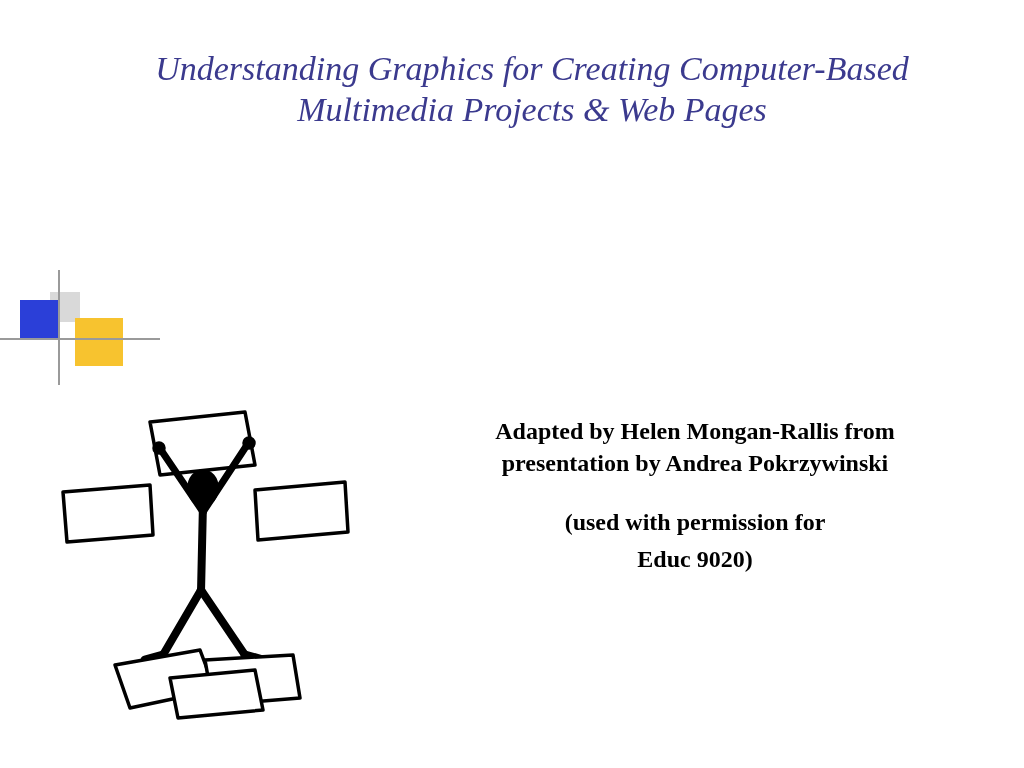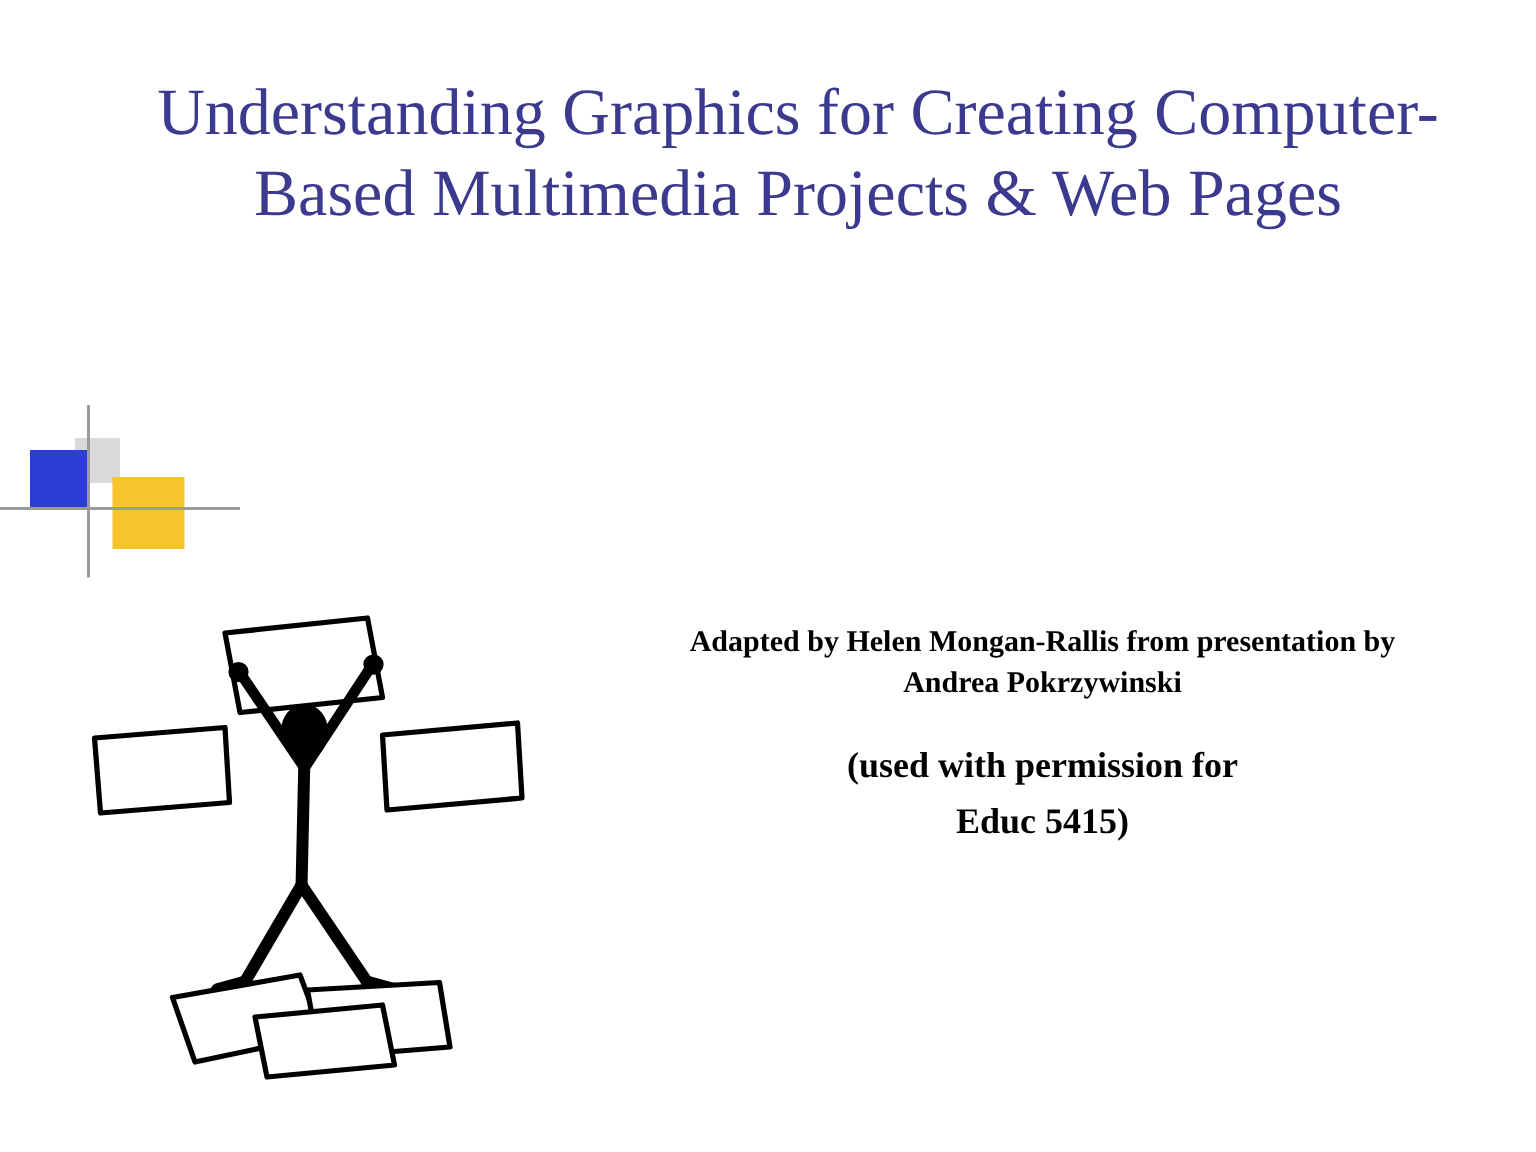--- a/index.html
+++ b/index.html
@@ -14,24 +14,25 @@
       font-family: "Times New Roman", Times, serif;
       position: relative;
       overflow: hidden;
     }
     .title {
       position: absolute;
       top: 48px;
       left: 100px;
       right: 60px;
       text-align: center;
-      font-size: 44px;
+      font-size: 34px;
       line-height: 1.22;
       color: #3b3a8e;
       font-weight: 400;
+      font-style: italic;
     }
     .decor {
       position: absolute;
       top: 270px;
       left: 0;
       width: 170px;
       height: 120px;
     }
     .decor .hline {
       position: absolute;
@@ -75,21 +76,21 @@
     }
     .body-text {
       position: absolute;
       top: 415px;
       left: 455px;
       width: 480px;
       text-align: center;
       color: #000;
     }
     .body-text .credit {
-      font-size: 20px;
+      font-size: 24px;
       font-weight: bold;
       line-height: 1.35;
       margin-bottom: 24px;
     }
     .body-text .permission {
       font-size: 24px;
       font-weight: bold;
       line-height: 1.55;
       font-family: Liberation Serif, serif;
     }
@@ -115,21 +116,21 @@
   <div class="sq-blue"></div>
   <div class="sq-yellow"></div>
   <div class="hline"></div>
   <div class="vline"></div>
 </div>
 
 <div class="body-text">
   <p class="credit">Adapted by Helen Mongan-Rallis from presentation by Andrea Pokrzywinski</p>
   <p class="permission">
     <span>(used with permission for</span><br>
-    <span>Educ 5415)</span>
+    <span>Educ 9020)</span>
   </p>
 </div>
 
 <div class="clipart">
   <svg viewBox="0 0 320 310">
     <g fill="none" stroke="#000" stroke-width="3.5" stroke-linejoin="round" stroke-linecap="round">
 
       <path d="M95 12 L190 2 L200 55 L105 65 Z" fill="#fff"></path>
 
       <path d="M8 82 L95 75 L98 125 L12 132 Z" fill="#fff"></path>

